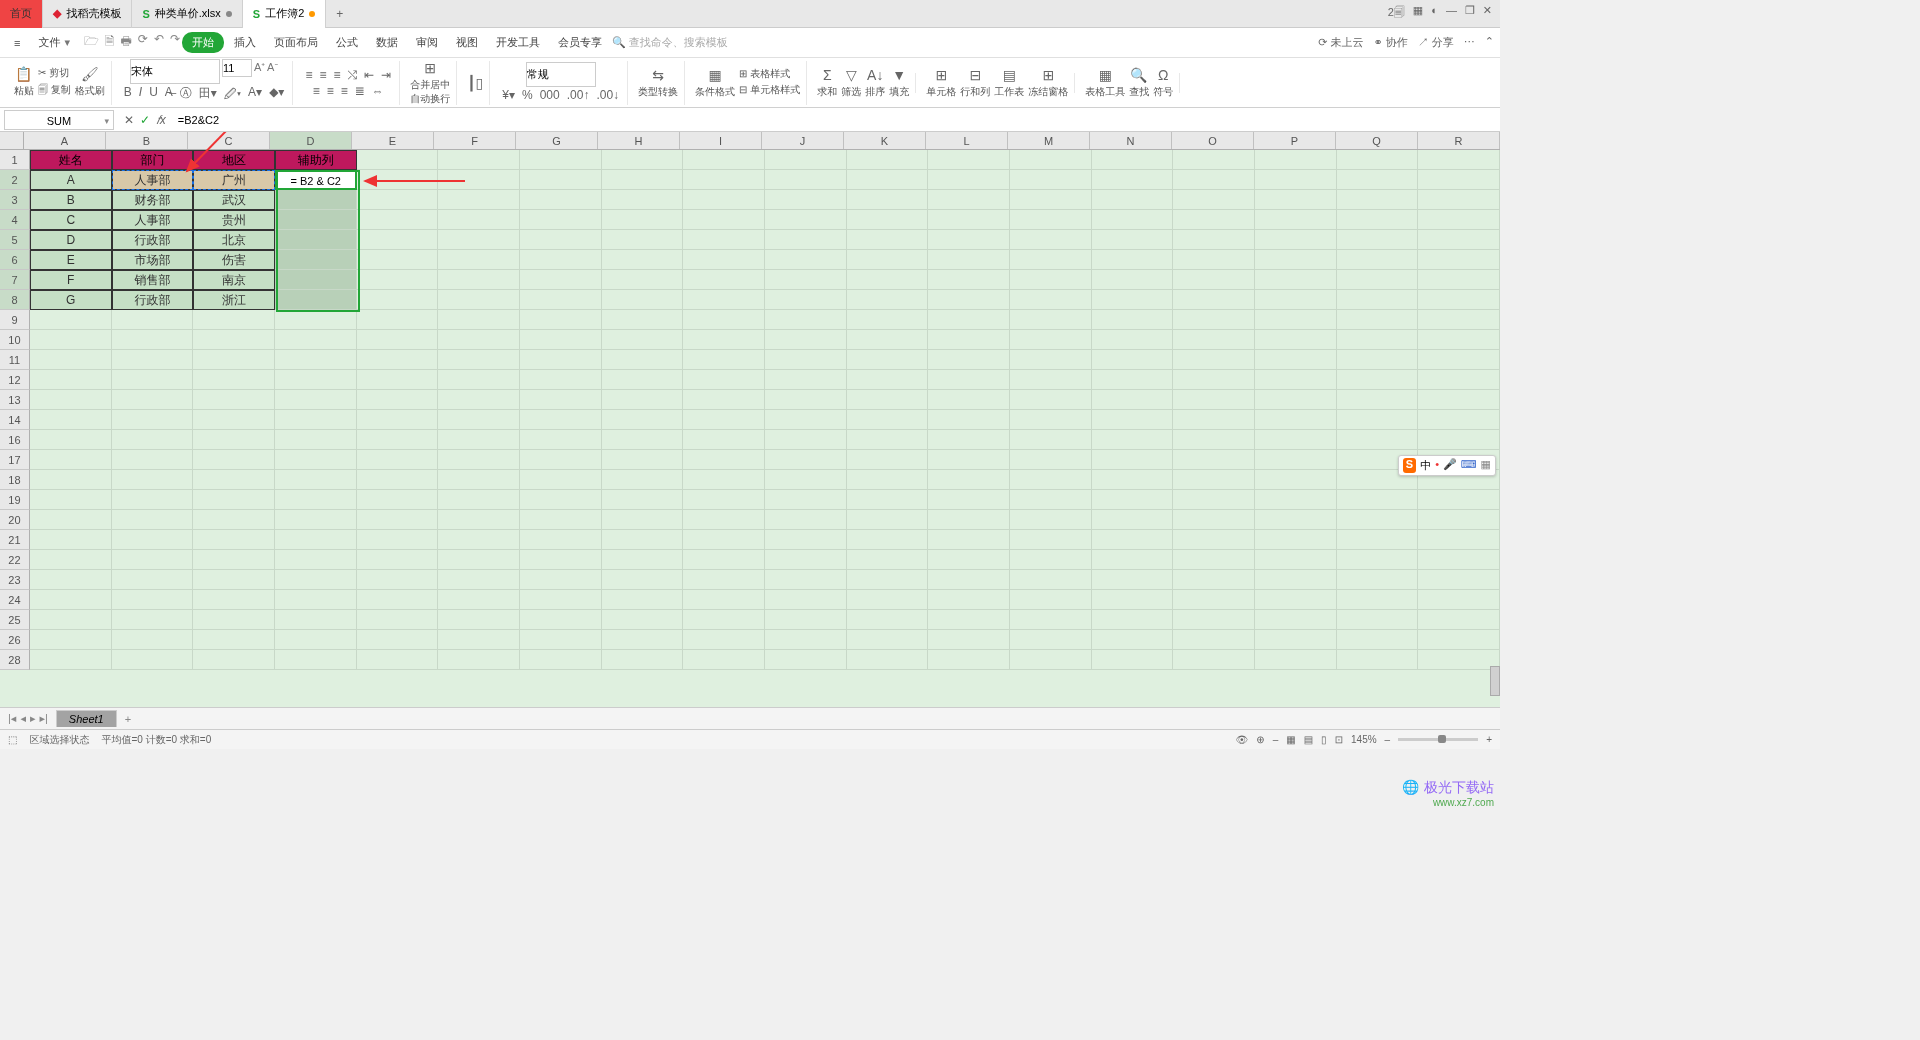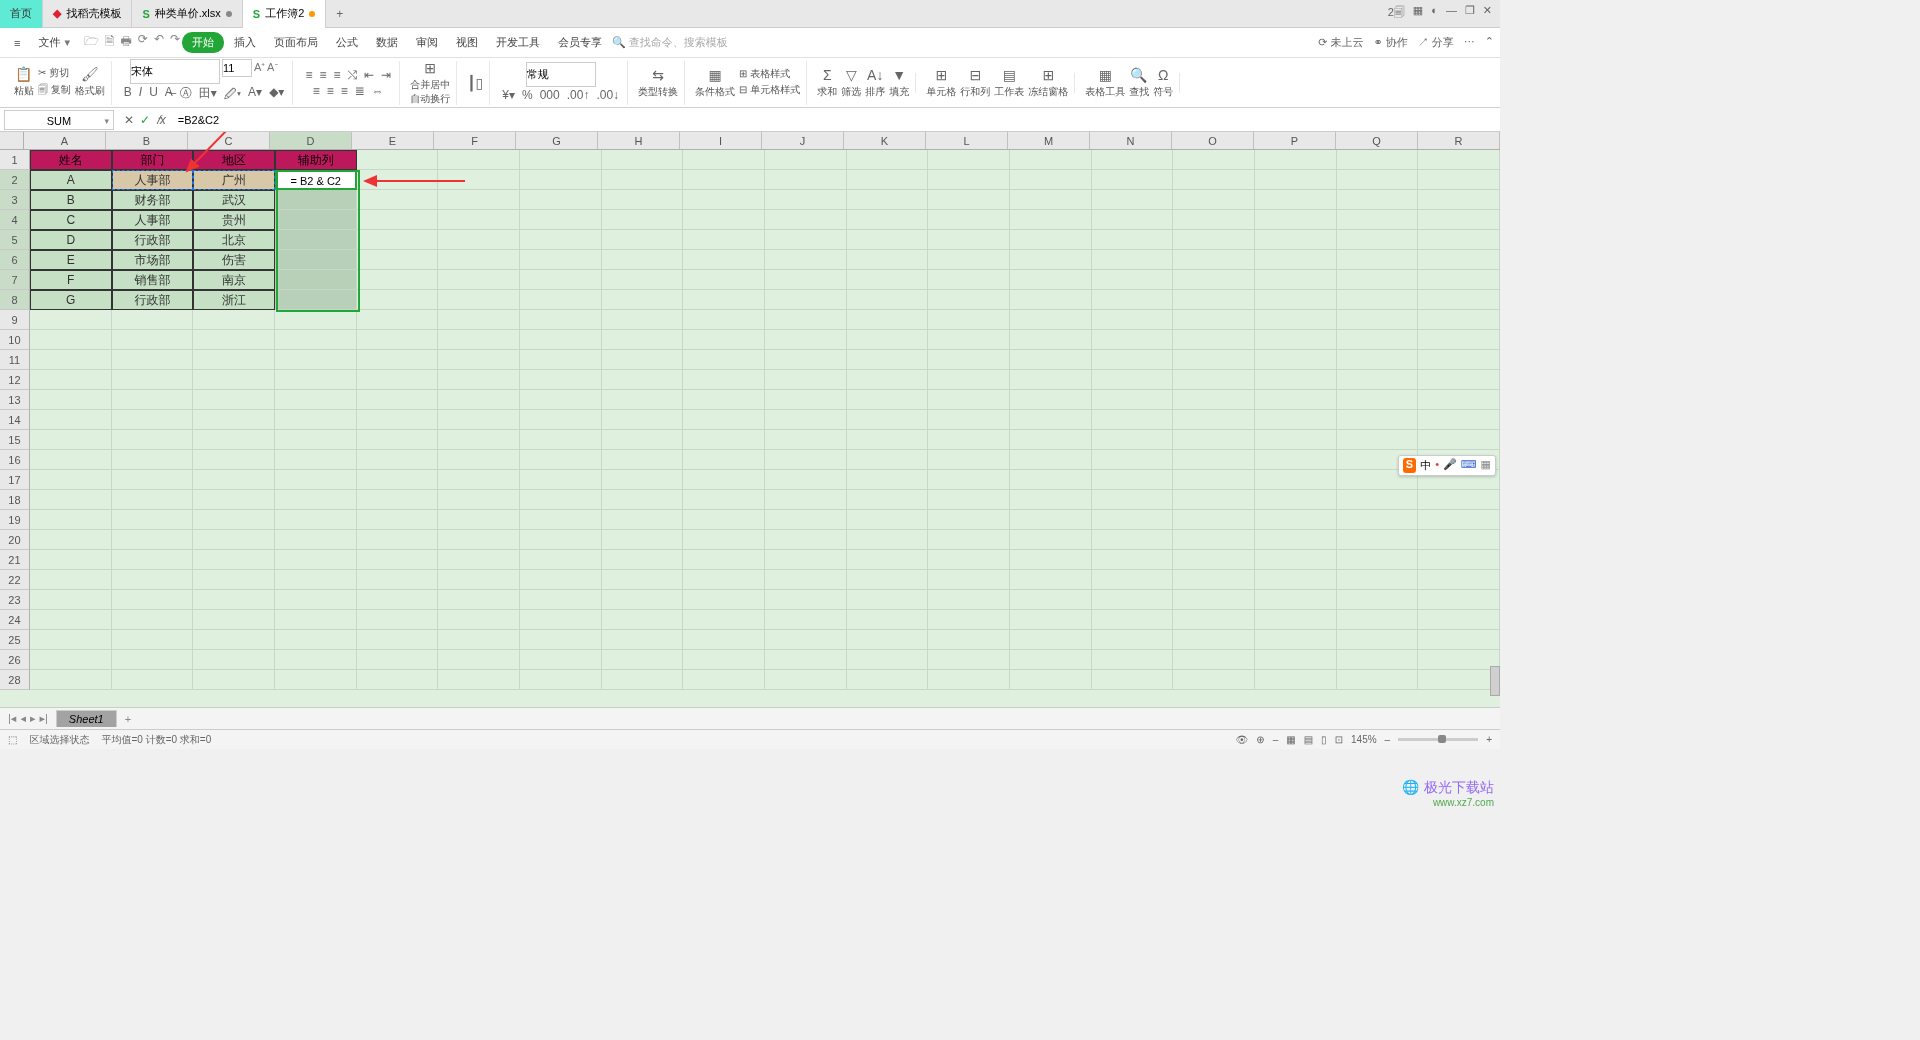--- a/index.html
+++ b/index.html
@@ -1,21 +1,21 @@
 <!DOCTYPE html>
 <html><head>
 <meta charset="utf-8">
 <style>
 * { margin: 0; padding: 0; box-sizing: border-box; }
 body { font-family: "Microsoft YaHei", Arial, sans-serif; font-size: 12px; background: #f0f0f0; overflow: hidden; width: 1500px; height: 812px; position: relative; }
 
 
 .top-tabs { display: flex; align-items: center; background: #e8e8e8; height: 28px; border-bottom: 1px solid #ccc; }
 .tab { display: flex; align-items: center; padding: 0 10px; height: 28px; border-right: 1px solid #d0d0d0; gap: 5px; cursor: pointer; font-size: 11px; }
-.tab.home { background: #5eead4; color: #333; }
+.tab.home { background: #ef4444; color: #333; }
 .tab.active { background: #fff; }
 .tab .dot { width: 6px; height: 6px; border-radius: 50%; }
 .tab-add { padding: 0 10px; color: #666; cursor: pointer; }
 .top-right { margin-left: auto; display: flex; gap: 8px; padding-right: 8px; color: #666; }
 .top-right span { cursor: pointer; font-size: 11px; }
 
 
 .menu-bar { display: flex; align-items: center; background: #fff; height: 30px; padding: 0 6px; gap: 2px; border-bottom: 1px solid #e0e0e0; }
 .menu-btn { padding: 4px 8px; cursor: pointer; font-size: 11px; color: #444; }
 .menu-btn.file { display: flex; align-items: center; gap: 4px; }
@@ -629,41 +629,20 @@
         <div class="cell"></div>
         <div class="cell"></div>
         <div class="cell"></div>
         <div class="cell"></div>
         <div class="cell"></div>
         <div class="cell"></div>
         <div class="cell"></div>
         <div class="cell"></div>
       </div>
       <div class="row">
-        <div class="row-h">15</div>
-        <div class="cell"></div>
-        <div class="cell"></div>
-        <div class="cell"></div>
-        <div class="cell"></div>
-        <div class="cell"></div>
-        <div class="cell"></div>
-        <div class="cell"></div>
-        <div class="cell"></div>
-        <div class="cell"></div>
-        <div class="cell"></div>
-        <div class="cell"></div>
-        <div class="cell"></div>
-        <div class="cell"></div>
-        <div class="cell"></div>
-        <div class="cell"></div>
-        <div class="cell"></div>
-        <div class="cell"></div>
-        <div class="cell"></div>
-      </div>
-      <div class="row">
         <div class="row-h">16</div>
         <div class="cell"></div>
         <div class="cell"></div>
         <div class="cell"></div>
         <div class="cell"></div>
         <div class="cell"></div>
         <div class="cell"></div>
         <div class="cell"></div>
         <div class="cell"></div>
         <div class="cell"></div>

